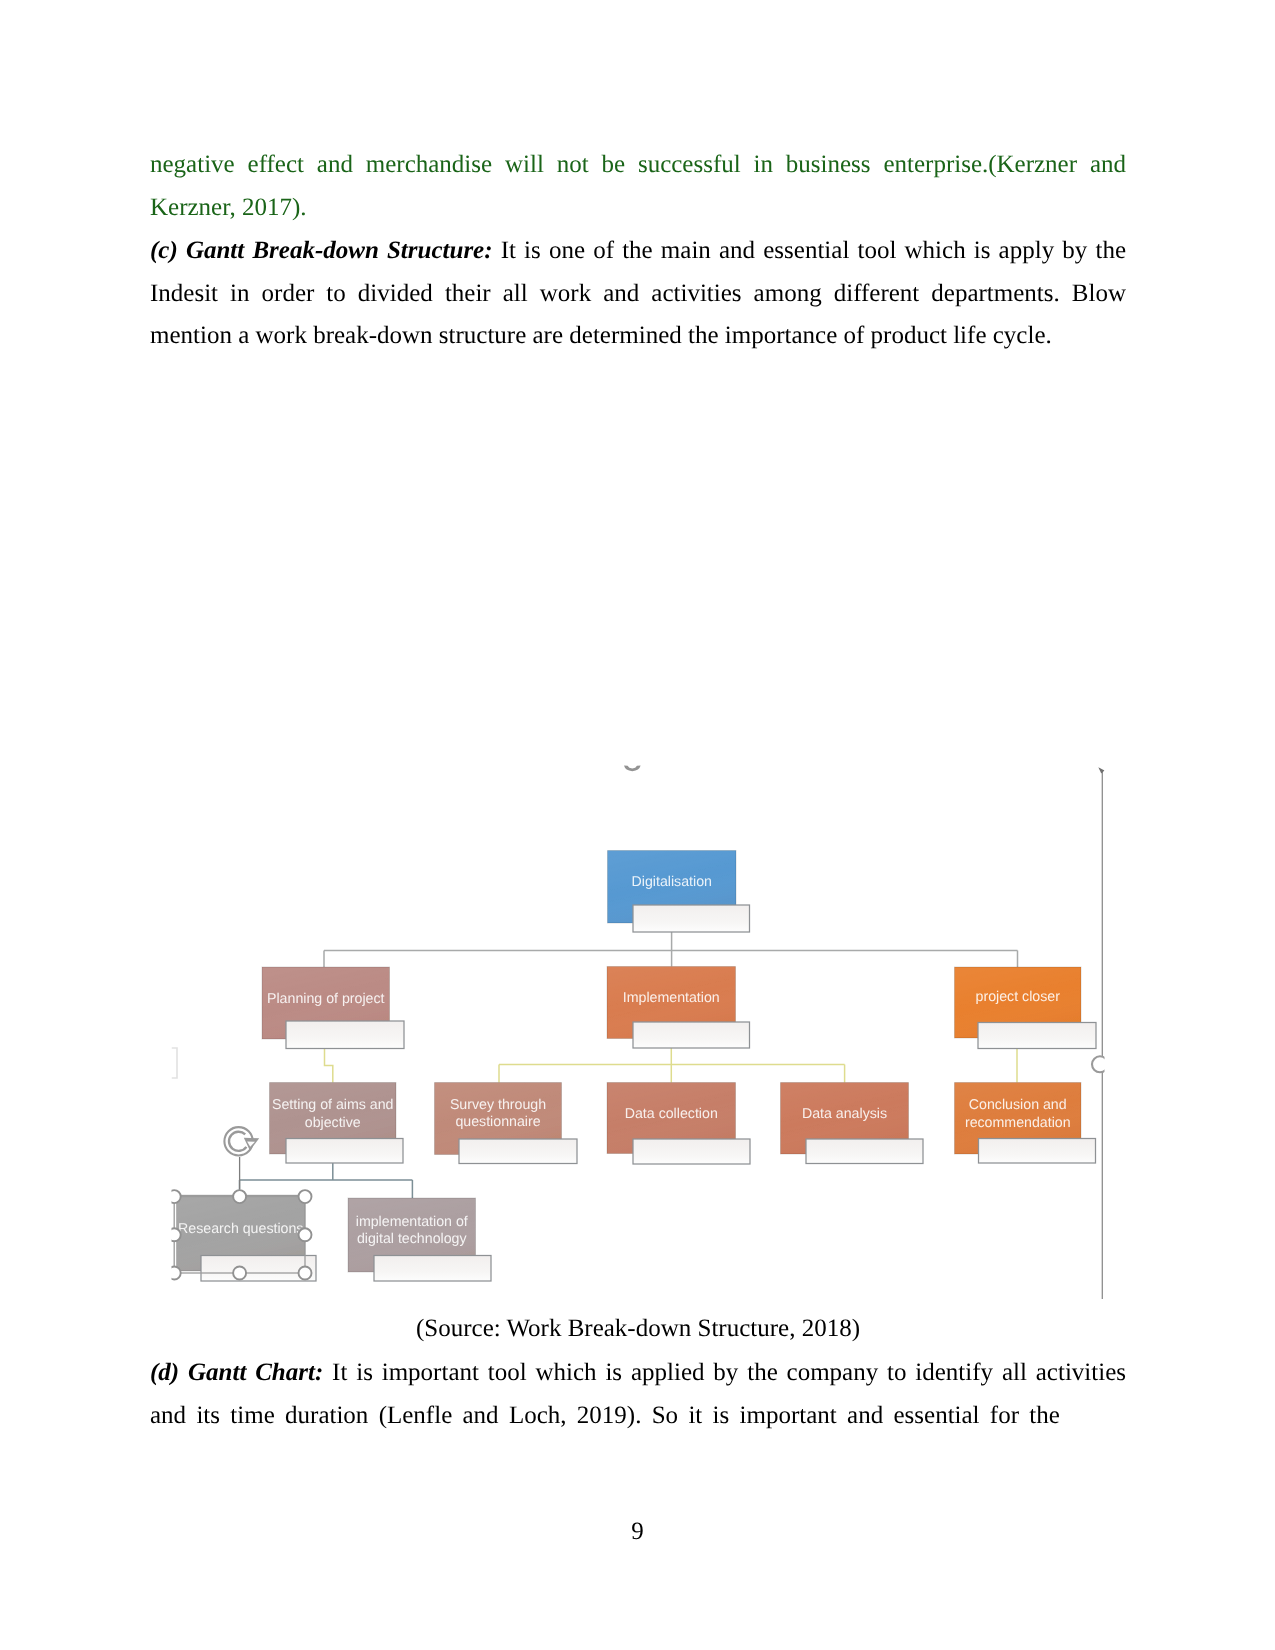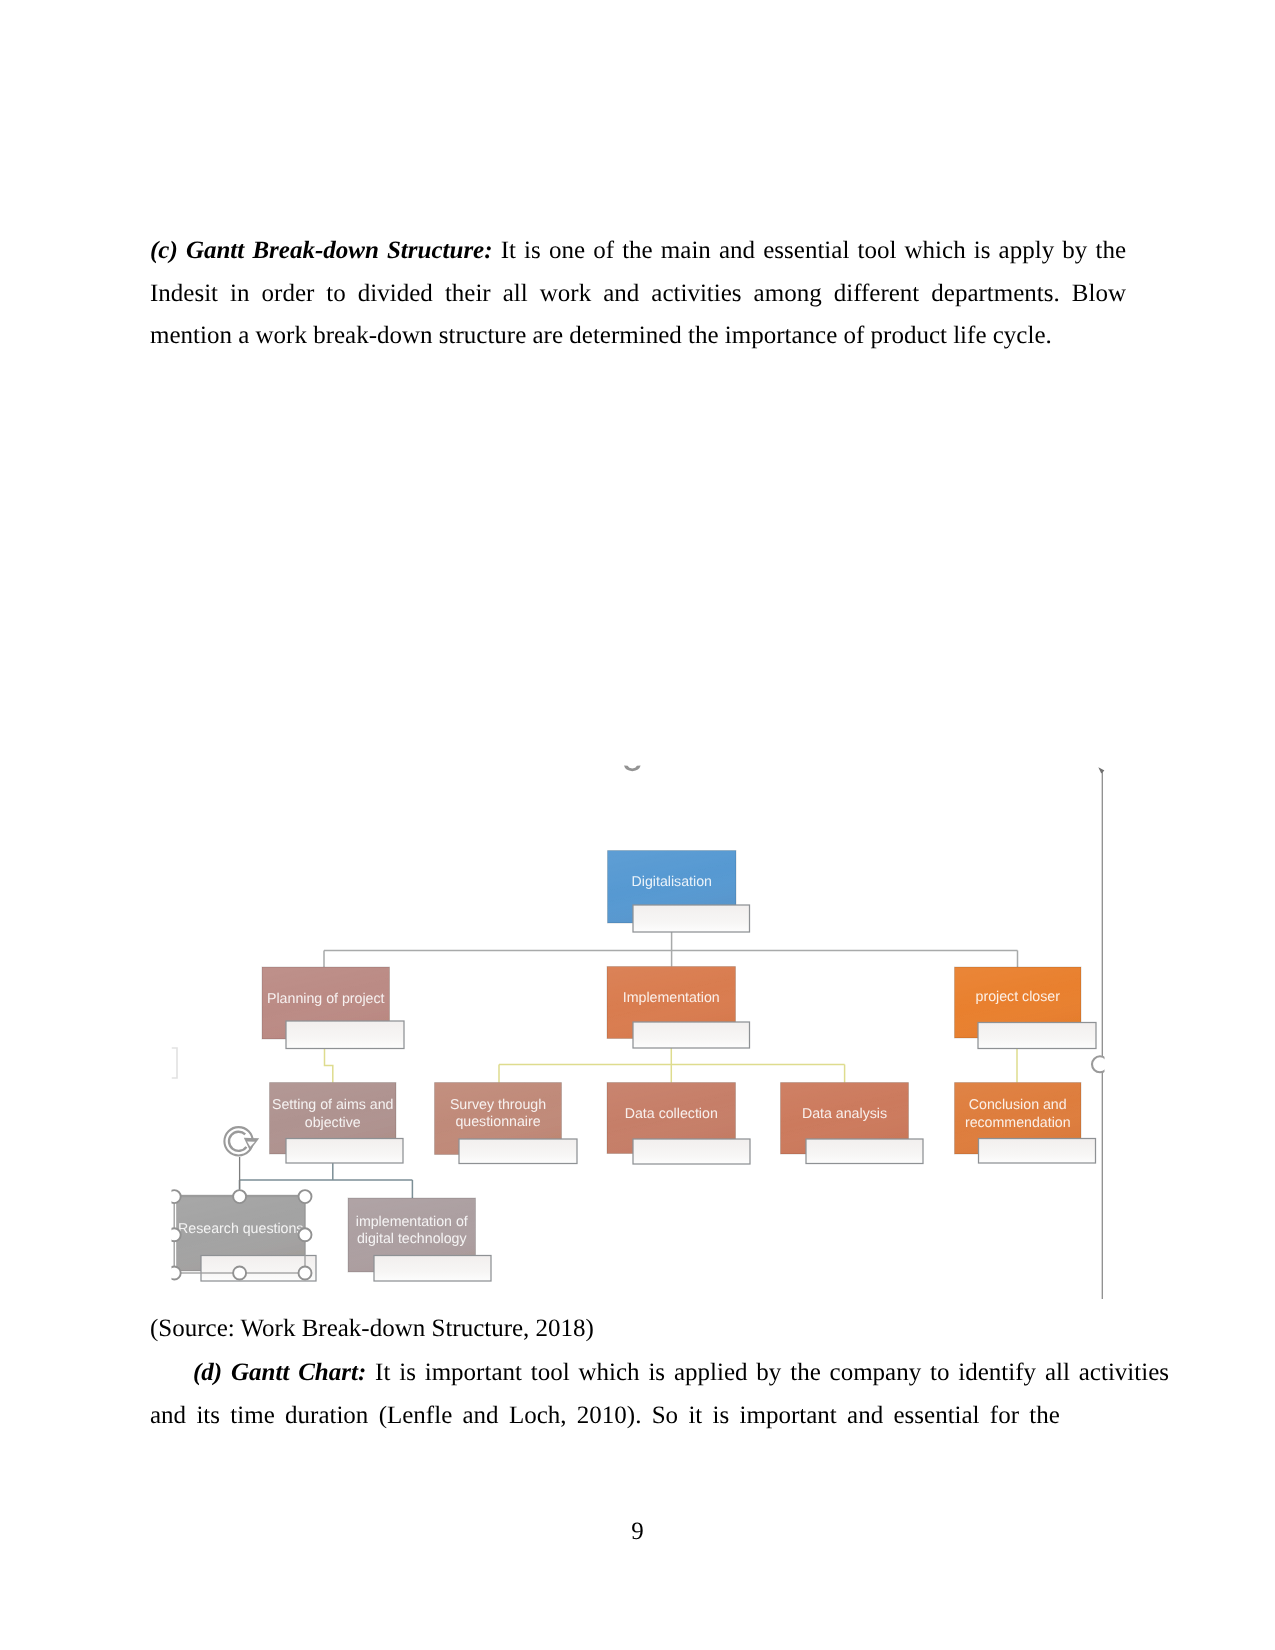--- a/index.html
+++ b/index.html
@@ -6,33 +6,34 @@
   html,body{margin:0;padding:0;}
   body{width:1275px;height:1650px;background:#ffffff;font-family:"Liberation Serif",serif;
        -webkit-font-smoothing:antialiased;text-rendering:geometricPrecision;}
   .page{position:relative;width:1275px;height:1650px;overflow:hidden;background:#fff;
         transform:translateZ(0);}
   .body-text{position:absolute;left:150px;width:976px;font-size:25px;line-height:42.6px;
              text-align:justify;text-justify:inter-word;color:#000000;
              transform:translateZ(0);}
   .body-text.green{color:#1a6418;}
   .body-text.spread{white-space:nowrap;word-spacing:4.05px;}
-  .body-text.lastjust{text-align-last:justify;margin-left:43px;}
+  .body-text.lastjust{text-align-last:justify;}
   .lead{font-weight:bold;font-style:italic;}
-  .caption{position:absolute;left:150px;width:976px;text-align:left;font-size:25px;
+  .caption{position:absolute;left:150px;width:976px;text-align:center;font-size:25px;
            line-height:43px;color:#000;transform:translateZ(0);}
   .pagenum{position:absolute;left:0;width:1275px;text-align:center;font-size:25px;color:#000;
            transform:translateZ(0);}
   .figure{position:absolute;left:150px;top:745px;width:976px;height:575px;}
 </style>
 </head>
 <body>
 
 <div class="page">
 
+  <div class="body-text green" style="top:144px">negative effect and merchandise will not be successful in business enterprise.(Kerzner and Kerzner, 2017).</div>
 
   <div class="body-text" style="top:230px"><span class="lead">(c)  Gantt Break-down Structure:</span><span> It is one of the main and essential tool which is apply by the Indesit in order to divided their all work and activities among different departments. Blow mention a work break-down structure are determined the importance of product life cycle.</span></div>
 
   <div class="figure">
     <svg id="wbs" width="976" height="575" viewBox="0 0 976 575">
       <defs>
         <filter id="soft" filterUnits="userSpaceOnUse" x="-10" y="-10" width="996" height="595">
           <feGaussianBlur stdDeviation="0.5"></feGaussianBlur>
         </filter>
         <filter id="softer" filterUnits="userSpaceOnUse" x="-10" y="-10" width="996" height="595">
@@ -163,17 +164,17 @@
             <circle cx="155" cy="528" r="6.5" fill="#ffffff" stroke="#919191" stroke-width="1.9" filter="url(#soft)"></circle>
           </g>
       </g>
     </svg>
   </div>
 
   <div class="caption" style="top:1307px">(Source: Work Break-down Structure, 2018)</div>
 
   <div class="body-text lastjust" style="top:1352px"><span class="lead">(d)  Gantt Chart:</span><span> It is important tool which is applied by the company to identify all activities</span></div>
 
-  <div class="body-text spread" style="top:1395px">and its time duration (Lenfle and Loch, 2010). So it is important and essential for the</div>
+  <div class="body-text spread" style="top:1395px">and its time duration (Lenfle and Loch, 2019). So it is important and essential for the</div>
 
   <div class="pagenum" style="top:1518px">9</div>
 
 </div>
 
 </body></html>

